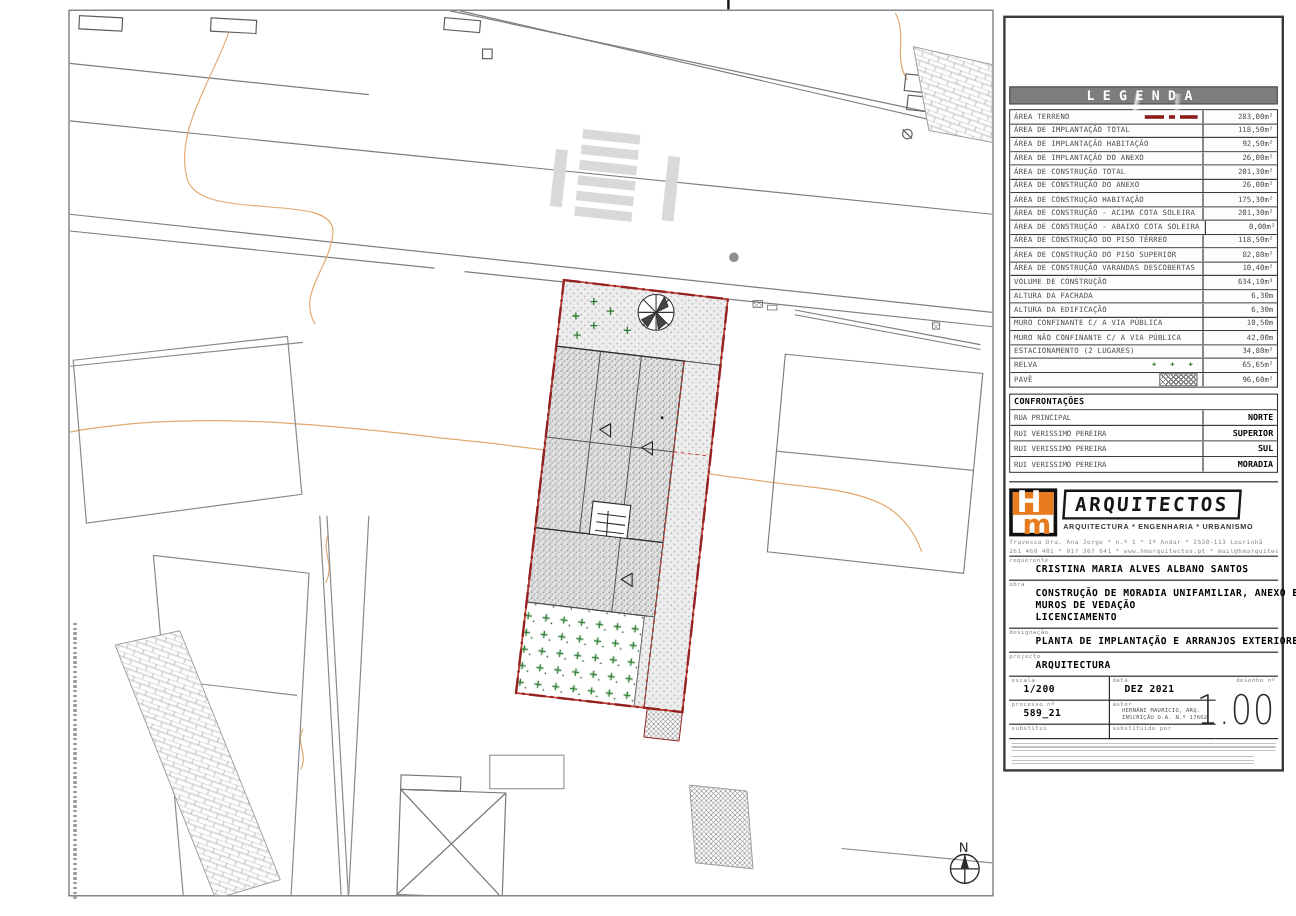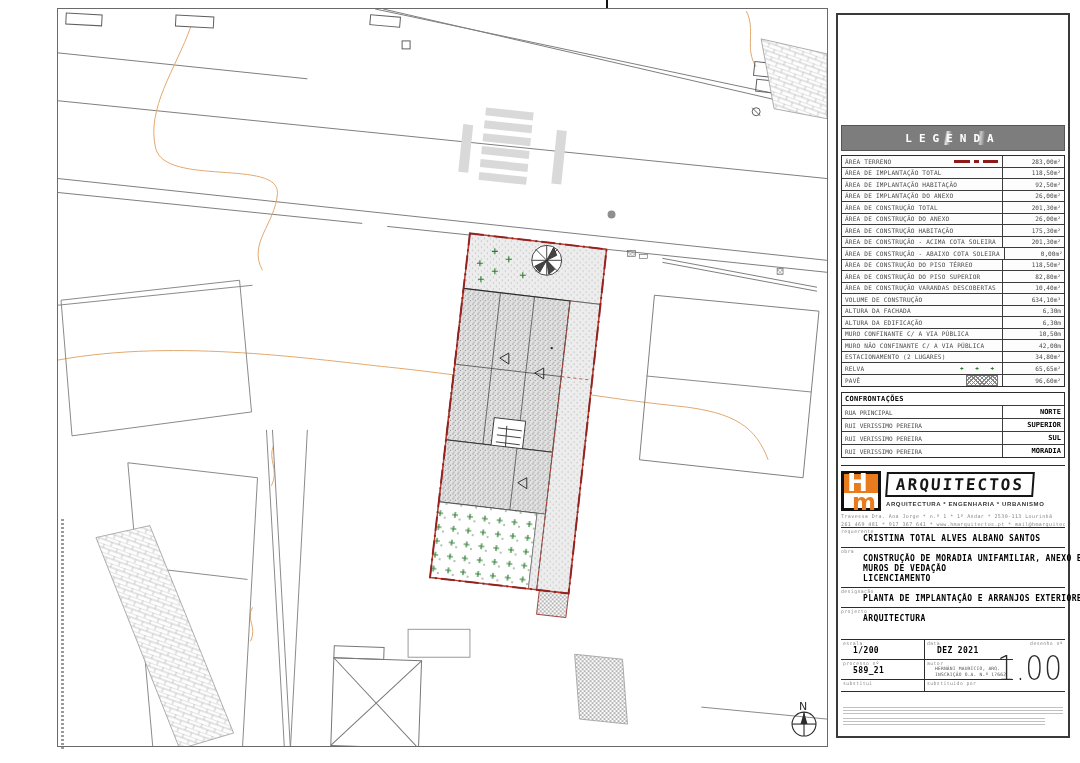--- a/index.html
+++ b/index.html
@@ -7,21 +7,21 @@
         font-family:"DejaVu Sans Mono","Liberation Mono",monospace;color:#222;}
   .fold-tick{position:absolute;left:606px;top:0;width:2px;height:17px;background:#111;}
 
   
   .sheet{position:absolute;left:57px;top:8px;width:771px;height:739px;background:#fff;
          border:1px solid #6a6a6a;box-sizing:border-box;}
   .side-micro{position:absolute;left:3px;top:510px;width:3px;height:230px;
     background:repeating-linear-gradient(180deg,#9a9a9a 0 2px,transparent 2px 4px);}
 
   
-  .panel{position:absolute;left:836px;top:13px;width:234px;height:725px;background:#fff;
+  .panel{position:absolute;left:836px;top:13px;width:234px;height:630px;background:#fff;
          border:2px solid #3a3a3a;box-sizing:border-box;display:flex;flex-direction:column;}
   .legend-spacer{height:110px;}
   .legend-bar{height:24px;margin:0 3px;background:#7d7d7d;position:relative;
       display:flex;align-items:center;justify-content:center;border:1px solid #555;}
   .legend-bar .streak{position:absolute;left:6px;top:5px;width:210px;height:14px;
       background:linear-gradient(100deg,transparent 46%,rgba(255,255,255,.8) 47%,transparent 49%),
                  linear-gradient(95deg,transparent 62%,rgba(255,255,255,.6) 63%,transparent 65%);}
   .legend-title{color:#fff;font-size:11px;letter-spacing:7px;font-weight:bold;}
 
   .legend-table{margin:4px 3px 0 3px;border:1.5px solid #2c2c2c;}
@@ -57,21 +57,21 @@
   .logo-right{flex:1;}
   .logo-name-box{display:inline-block;border:2px solid #161616;padding:1px 8px;transform:skewX(-4deg);margin-top:1px;}
   .logo-name{font-size:16px;font-weight:bold;letter-spacing:2px;color:#161616;font-family:"DejaVu Sans Mono",monospace;}
   .logo-tagline{font-size:6px;color:#333;letter-spacing:.6px;margin-top:4px;font-family:"Liberation Sans",sans-serif;font-weight:bold;}
   .logo-address{font-size:5px;color:#888;letter-spacing:.4px;margin-top:2px;white-space:nowrap;overflow:hidden;}
 
   .field{margin:0 3px;border-top:1.2px solid #2c2c2c;padding:1px 0 3px 0;}
   .flabel{font-size:4.8px;color:#8a8a8a;letter-spacing:.4px;}
   .fvalue{font-size:8px;font-weight:bold;color:#000;letter-spacing:.4px;margin-left:22px;line-height:10px;white-space:nowrap;}
 
-  .tb-grid{margin:12px 3px;border-top:1.2px solid #2c2c2c;display:grid;
+  .tb-grid{margin:0 3px;border-top:1.2px solid #2c2c2c;display:grid;
            grid-template-columns:84px 1fr 52px;grid-template-rows:20px 20px 12px;}
   .tb-cell{border-right:1px solid #2c2c2c;border-bottom:1px solid #2c2c2c;padding:1px 2px;overflow:hidden;}
   .tb-cell.nr{border-right:none;}
   .tb-cell .flabel{margin-left:0;}
   .tb-cell .fvalue{margin-left:10px;font-size:8px;}
   .tb-autor{font-size:4.6px;color:#555;margin-left:8px;line-height:5.5px;letter-spacing:.2px;}
   .tb-num{grid-column:3;grid-row:1/4;border-bottom:1px solid #2c2c2c;position:relative;padding:1px 2px;}
   .tb-num .flabel{text-align:right;}
   .big-number{position:absolute;right:2px;top:8px;font-size:34px;color:#2b2b2b;letter-spacing:1px;
       font-family:"DejaVu Sans",sans-serif;font-weight:200;transform:scaleX(.82);transform-origin:right;}
@@ -410,21 +410,21 @@
           </div>
           <div class="logo-tagline">ARQUITECTURA * ENGENHARIA * URBANISMO</div>
         </div>
       </div>
       <div class="logo-address">Travessa Dra. Ana Jorge * n.º 1 * 1º Andar * 2530-113 Lourinhã</div>
       <div class="logo-address">261 469 481 * 917 367 641 * www.hmarquitectos.pt * mail@hmarquitectos.pt</div>
     </div>
 
     <div class="field">
       <div class="flabel">requerente</div>
-      <div class="fvalue">CRISTINA TOTAL ALVES ALBANO SANTOS</div>
+      <div class="fvalue">CRISTINA MARIA ALVES ALBANO SANTOS</div>
     </div>
 
     <div class="field">
       <div class="flabel">obra</div>
       <div class="fvalue">CONSTRUÇÃO DE MORADIA UNIFAMILIAR, ANEXO E</div>
       <div class="fvalue">MUROS DE VEDAÇÃO</div>
       <div class="fvalue">LICENCIAMENTO</div>
     </div>
 
 

